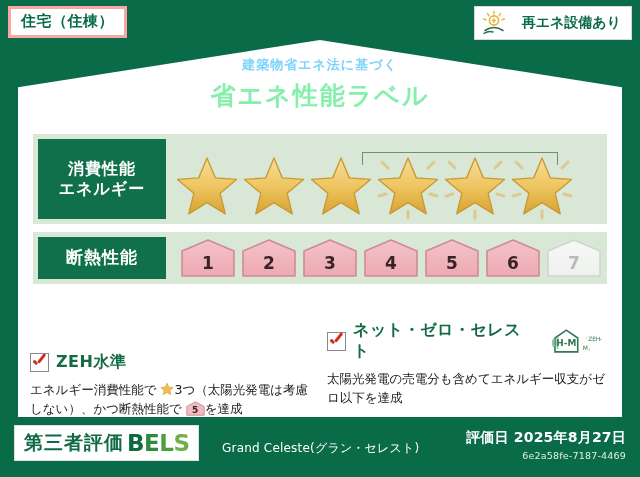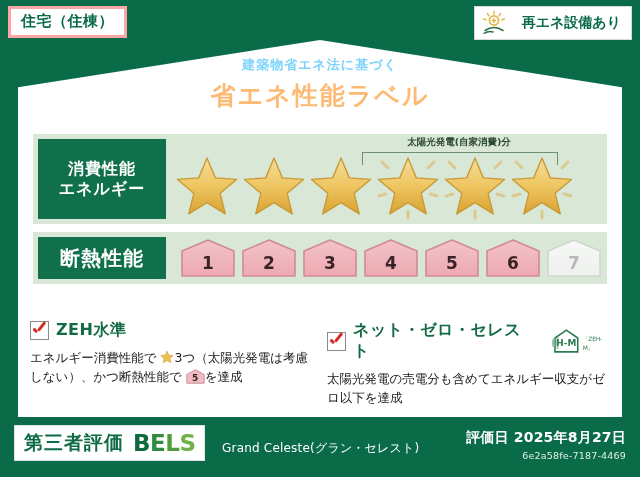--- a/index.html
+++ b/index.html
@@ -30,37 +30,37 @@
 
   
   .card{
     position:absolute;left:18px;top:40px;width:604px;height:377px;
     background:#ffffff;
     clip-path:polygon(0% 12.5%, 50% 0%, 100% 12.5%, 100% 100%, 0% 100%);
   }
 
   .title-wrap{position:absolute;left:0;right:0;top:56px;text-align:center;}
   .title-sub{font-size:13px;font-weight:bold;color:#7dd3fc;letter-spacing:1px;}
-  .title-main{font-size:25px;font-weight:bold;color:#fdba74;letter-spacing:2px;margin-top:5px;}
+  .title-main{font-size:25px;font-weight:bold;color:#86efac;letter-spacing:2px;margin-top:5px;}
 
   
   .perf{
     position:absolute;left:33px;top:134px;width:574px;
   }
   .row{position:relative;display:flex;align-items:center;background:#d9e8d6;margin-bottom:8px;}
   .row-energy{height:90px;}
   .row-insul{height:52px;}
   .rowlabel{
     width:128px;margin:5px 0 5px 5px;flex:none;
     background:#10704b;color:#ffffff;
     font-size:16px;font-weight:bold;letter-spacing:1px;
     display:flex;flex-direction:column;align-items:center;justify-content:center;
     align-self:stretch;line-height:1.25;
   }
-  .rowlabel.small{font-size:20px;}
+  .rowlabel.small{font-size:17px;}
 
   .stars{position:relative;flex:1;height:100%;}
   .star{position:absolute;top:22px;width:62px;height:60px;}
   .sparkles{position:absolute;top:14px;width:74px;height:74px;}
 
   .solar-bracket{
     position:absolute;left:196px;top:18px;width:194px;height:12px;
     border:1px solid #6f8f72;border-bottom:none;
   }
   .solar-cap{
@@ -71,21 +71,21 @@
   .houses{position:relative;flex:1;height:100%;}
   .hse{position:absolute;top:6px;width:56px;height:40px;}
   .hse .num{
     position:absolute;left:0;right:0;top:15px;text-align:center;
     font-size:17px;font-weight:bold;color:#3a2326;
   }
   .hse.off .num{color:#b9b9b9;}
 
   
   .crit{position:absolute;top:320px;display:flex;flex-direction:column;}
-  .crit-left{left:30px;width:290px;}
+  .crit-left{left:30px;width:290px;margin-top:32px;}
   .crit-right{left:327px;width:285px;}
   .crit-head{display:flex;align-items:center;gap:7px;}
   .chk{
     width:17px;height:17px;border:1.5px solid #8a8a8a;background:#fff;
     position:relative;flex:none;
   }
   .chk:before{
     content:"";position:absolute;left:2px;top:7px;width:5px;height:2.5px;
     background:#d12c20;transform:rotate(45deg);border-radius:1px;
   }
@@ -104,21 +104,21 @@
     position:absolute;left:0;right:0;top:3px;text-align:center;
     font-size:9px;font-weight:bold;color:#3a2326;
   }
   .zehm-logo{display:inline-flex;align-items:flex-end;vertical-align:-6px;margin-left:9px;}
   .zehm-cap{font-size:6px;color:#2d7a52;margin-left:1px;margin-bottom:1px;letter-spacing:-.3px;}
 
   
   .footer{position:absolute;left:0;right:0;bottom:0;height:60px;}
   .bels{
     position:absolute;left:14px;top:8px;background:#ffffff;
-    padding:4px 9px 4px 9px;display:flex;align-items:center;gap:9px;
+    padding:4px 9px 4px 9px;display:flex;align-items:center;gap:3px;
     border:1px solid #e2e2e2;
   }
   .bels-jp{font-size:19px;font-weight:bold;color:#0f6b45;letter-spacing:1px;}
   .bels-en{font-size:23px;font-weight:bold;letter-spacing:-.5px;}
   .bels-en .b1{color:#0d6b3f;}
   .bels-en .b2{color:#2f8b3f;}
   .bels-en .b3{color:#4f9e3e;}
   .bels-en .b4{color:#6fb04a;}
   .bldg-name{
     position:absolute;left:222px;top:23px;
@@ -169,21 +169,20 @@
   </div>
 
   <div class="perf">
 
     <div class="row row-energy">
       <div class="rowlabel">
         <span>消費性能</span>
         <span>エネルギー</span>
       </div>
       <div class="stars">
-        <div class="solar-cap">太陽光発電(自家消費)分</div>
         <div class="solar-bracket"></div>
         <span class="star" style="left:10px"><svg viewBox="0 0 64 62" width="62" height="60">
       <defs>
                 <linearGradient id="sg" x1="0" y1="0" x2="0" y2="1">
         <stop offset="0%" stop-color="#f6dd9c"></stop>
                   <stop offset="48%" stop-color="#efc763"></stop>
         <stop offset="100%" stop-color="#d9a233"></stop>
                 </linearGradient>
               </defs>
       <polygon points="32,2 40.6,22.6 62.5,24.2 45.6,38.6 50.9,59.8 32,48.2 13.1,59.8 18.4,38.6 1.5,24.2 23.4,22.6" fill="url(#sg)" stroke="#c89a33" stroke-width="1.4" stroke-linejoin="round"></polygon>

